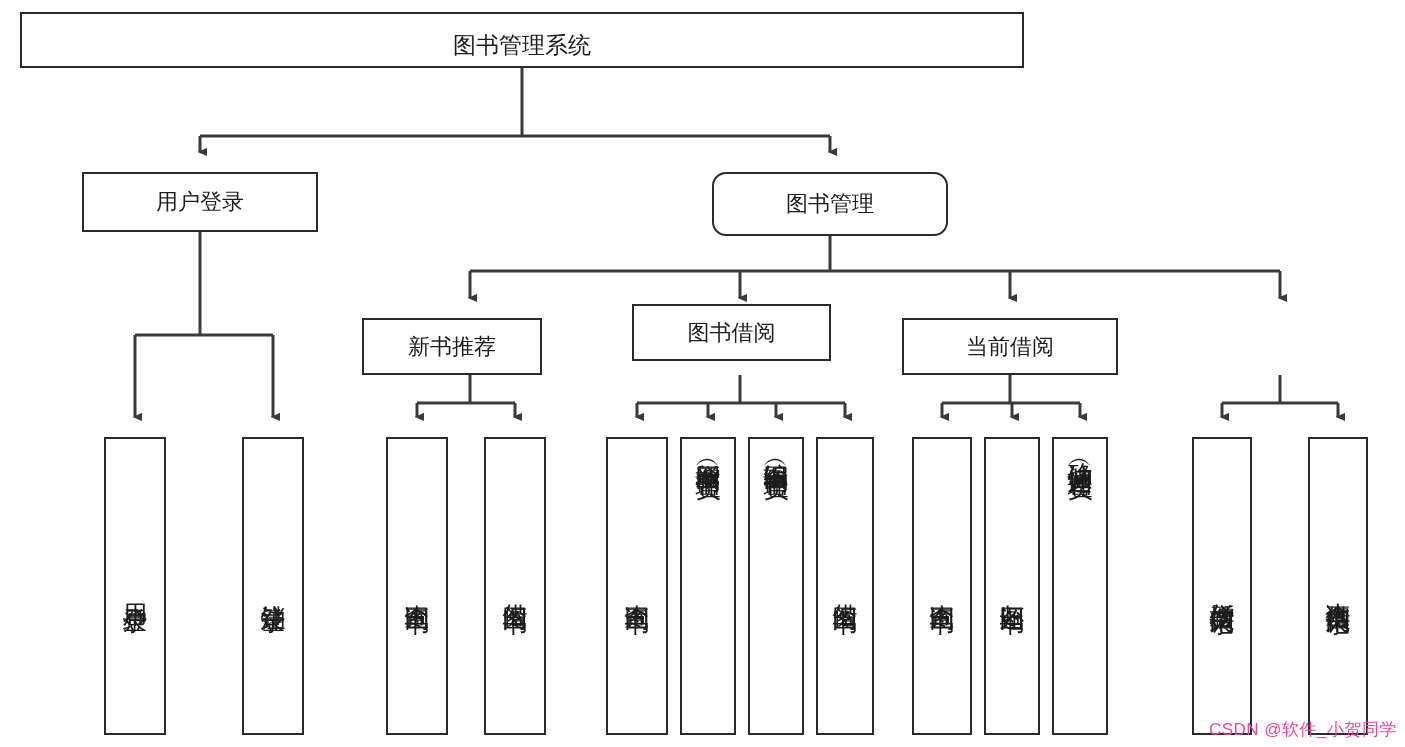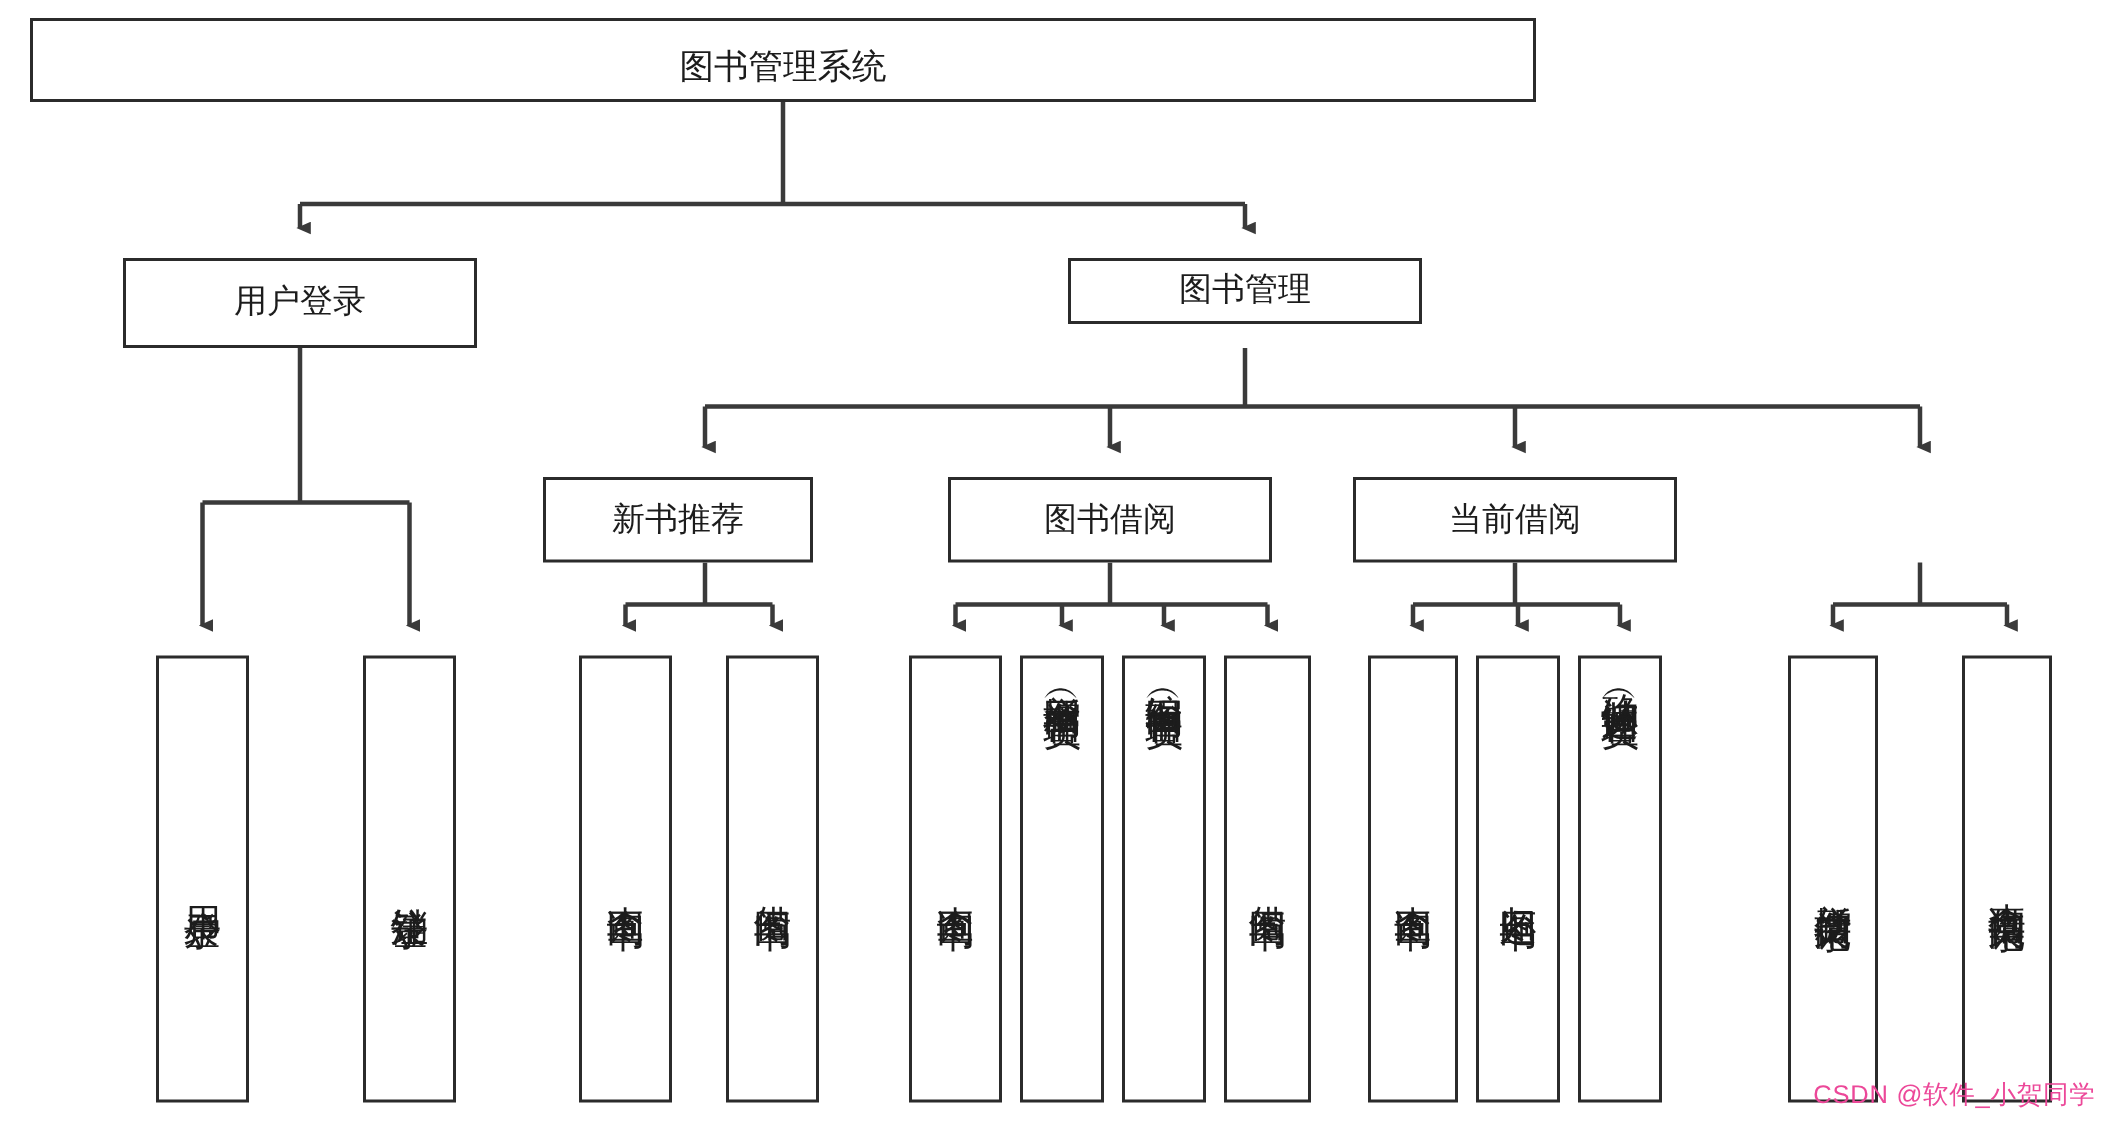--- a/index.html
+++ b/index.html
@@ -132,29 +132,29 @@
   </svg>
 
   <div class="node node-root" style="left:20px; top:12px; width:1004px; height:56px;">
     <span class="label">图书管理系统</span>
   </div>
 
   <div class="node node-level1" style="left:82px; top:172px; width:236px; height:60px;">
     <span class="label">用户登录</span>
   </div>
 
-  <div class="node node-level1" style="left:712px; top:172px; width:236px; height:44px;">
+  <div class="node node-level1" style="left:712px; top:172px; width:236px; height:64px;border-radius:14px;">
     <span class="label">图书管理</span>
   </div>
 
   <div class="node node-level2" style="left:362px; top:318px; width:180px; height:57px;">
     <span class="label">新书推荐</span>
   </div>
 
-  <div class="node node-level2" style="left:632px; top:318px; width:216px; height:57px;">
+  <div class="node node-level2" style="left:632px; top:304px; width:199px; height:57px;">
     <span class="label">图书借阅</span>
   </div>
 
   <div class="node node-level2" style="left:902px; top:318px; width:216px; height:57px;">
     <span class="label">当前借阅</span>
   </div>
 
 
   <div class="node node-leaf align-middle" style="left:104px; top:437px; width:62px; height:298px;">
     <span class="label">用户登录</span>

